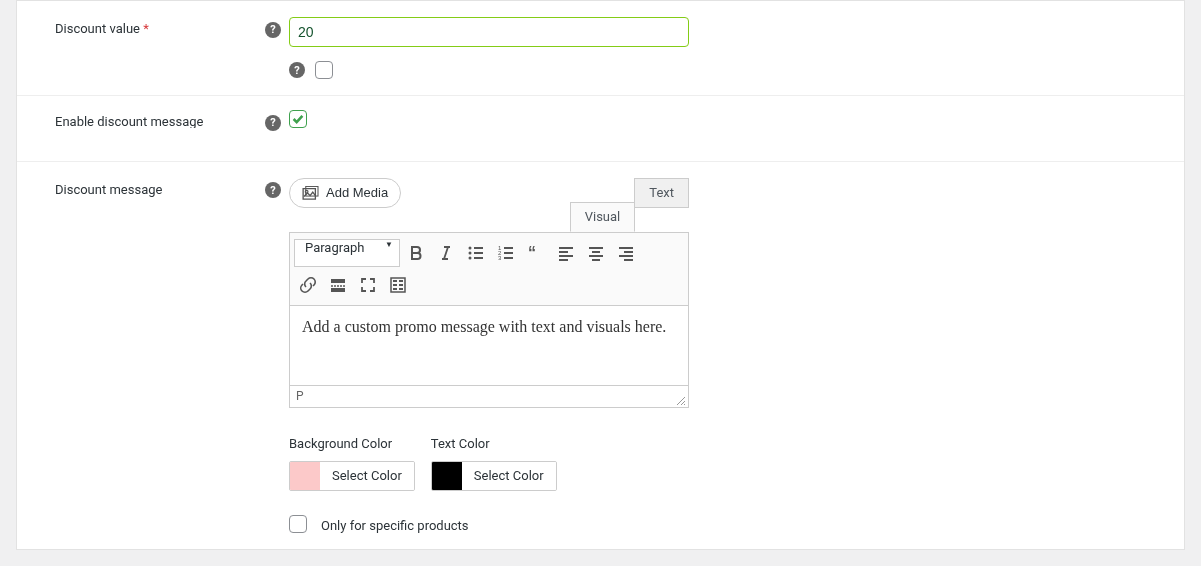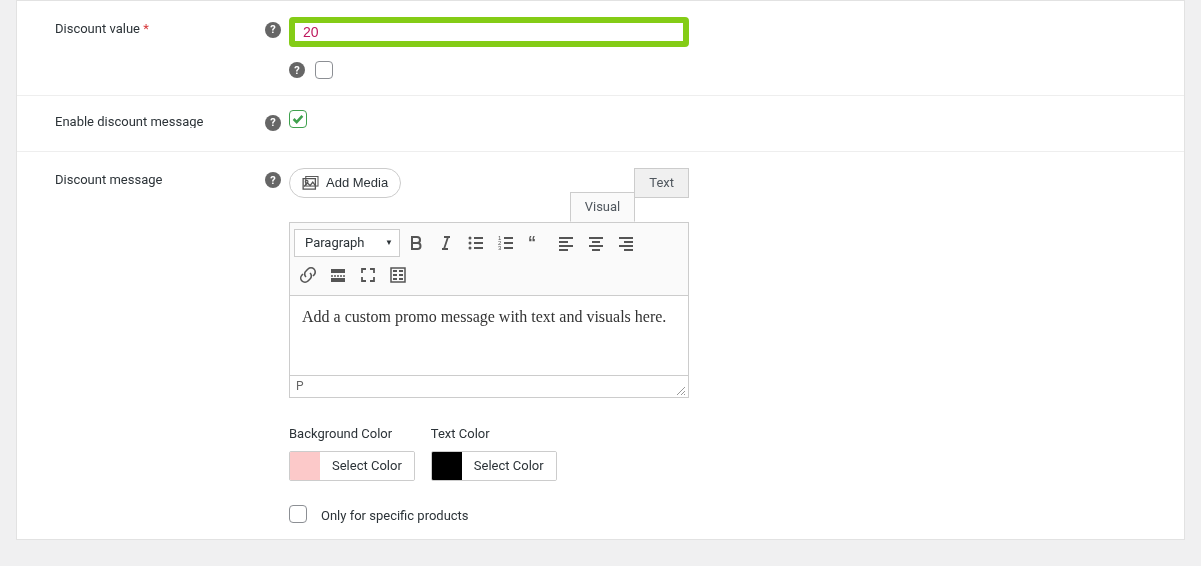--- a/index.html
+++ b/index.html
@@ -5,37 +5,37 @@
   * { box-sizing: border-box; margin: 0; padding: 0; }
   html, body { width: 1201px; height: 566px; background: #f0f0f1; font-family: -apple-system, BlinkMacSystemFont, "Segoe UI", Roboto, sans-serif; font-size: 13px; color: #2c3338; }
   .panel { background: #fff; border: 1px solid #e2e2e2; margin: 0 16px 20px 16px; position: relative; }
   .row { display: flex; padding: 16px 10px 16px 22px; border-bottom: 1px solid #eee; }
   .row.noborder { border-bottom: none; }
   .row-label { width: 210px; flex-shrink: 0; padding-top: 4px; color: #2c3338; margin-left: 16px; }
   .row-label .req { color: #d63638; }
   .row-help { width: 24px; flex-shrink: 0; padding-top: 4px; }
   .help-icon { width: 16px; height: 16px; border-radius: 50%; background: #666; color: #fff; display: inline-flex; align-items: center; justify-content: center; font-size: 11px; font-weight: bold; line-height: 1; cursor: help; }
   .row-content { flex: 1; }
-  .text-input { width: 400px; height: 30px; border: 6px solid #84cc16; border-radius: 4px; padding: 2px 8px; font-size: 14px; color: #be185d; background: #fff; }
+  .text-input { width: 400px; height: 30px; border: 1px solid #84cc16; border-radius: 4px; padding: 2px 8px; font-size: 14px; color: #14532d; background: #fff; }
   .sub-row { display: flex; align-items: center; margin-top: 14px; }
   .sub-label { width: 244px; color: #2c3338; font-size: 13px; }
   .checkbox { width: 18px; height: 18px; border: 1px solid #8c8f94; border-radius: 4px; background: #fff; display: inline-flex; align-items: center; justify-content: center; cursor: pointer; }
   .checkbox.checked { border-color: #3fa14e; }
   .checkbox.checked svg { display: block; }
   .checkbox svg { display: none; width: 14px; height: 14px; stroke: #3fa14e; stroke-width: 3; fill: none; }
   .editor-wrap { width: 400px; }
   .add-media-btn { height: 30px; padding: 0 12px; border: 1px solid #ccc; border-radius: 15px; background: #fff; display: inline-flex; align-items: center; gap: 6px; font-size: 13px; cursor: pointer; color: #2c3338; }
   .add-media-btn svg { width: 18px; height: 14px; }
   .editor-tabs { display: flex; justify-content: flex-end; margin-top: -30px; }
   .editor-tab { height: 30px; padding: 0 14px; border: 1px solid #ccc; background: #f0f0f0; display: flex; align-items: center; font-size: 13px; cursor: pointer; color: #50575e; }
   .editor-tab.active { background: #fafafa; border-bottom-color: #fafafa; margin-top: 24px; }
   .editor-tab:not(:first-child) { margin-left: -1px; }
   .toolbar { background: #fafafa; border: 1px solid #ccc; border-top: 1px solid #ccc; padding: 4px; }
   .toolbar-row { display: flex; align-items: center; gap: 2px; padding: 2px 0; }
-  .format-select { width: 106px; height: 28px; border: 1px solid #ccc; background: #fff; display: flex; align-items: center; justify-content: space-between; padding: 0 6px 0 10px; font-size: 13px; cursor: pointer; color: #2c3338; }
+  .format-select { width: 106px; height: 28px; border: 1px solid #ccc; background: #fff; display: flex; justify-content: space-between; padding: 0 6px 0 10px; font-size: 13px; cursor: pointer; color: #2c3338; }
   .tb-btn { width: 28px; height: 28px; display: flex; align-items: center; justify-content: center; cursor: pointer; color: #555; border: none; background: transparent; }
   .tb-btn svg { width: 20px; height: 20px; fill: currentColor; }
   .editor-content { border: 1px solid #ccc; border-top: none; background: #fff; min-height: 80px; padding: 12px; font-family: Georgia, serif; font-size: 16px; color: #333; }
   .editor-path-bar { border: 1px solid #ccc; border-top: none; background: #fff; height: 22px; display: flex; align-items: center; padding: 0 6px; font-size: 12px; color: #666; position: relative; }
   .resize-handle { position: absolute; right: 2px; bottom: 2px; width: 10px; height: 10px; }
   .resize-handle svg { width: 10px; height: 10px; }
   .color-section { display: flex; gap: 16px; margin-top: 28px; }
   .color-col { }
   .color-label { font-size: 13px; color: #2c3338; margin-bottom: 10px; }
   .color-picker { display: flex; border: 1px solid #ccc; border-radius: 2px; overflow: hidden; cursor: pointer; }
@@ -60,21 +60,21 @@
       <input class="text-input" type="text" value="20" style="">
       <div class="sub-row">
         <span class="help-icon" style="margin-right:10px;">?</span>
         <span class="checkbox">
           
         </span>
       </div>
     </div>
   </div>
 
-  <div class="row" style="padding-top:14px;padding-bottom:20px;">
+  <div class="row" style="padding-top:14px;padding-bottom:30px;">
     <div class="row-label row-label-trunc">Enable discount message</div>
     <div class="row-help">
       <span class="help-icon">?</span>
     </div>
     <div class="row-content">
       <span class="checkbox checked">
         <svg viewBox="0 0 16 16">
             <polyline points="3,8 6.5,11.5 13,4.5"></polyline>
           </svg>
       </span>

